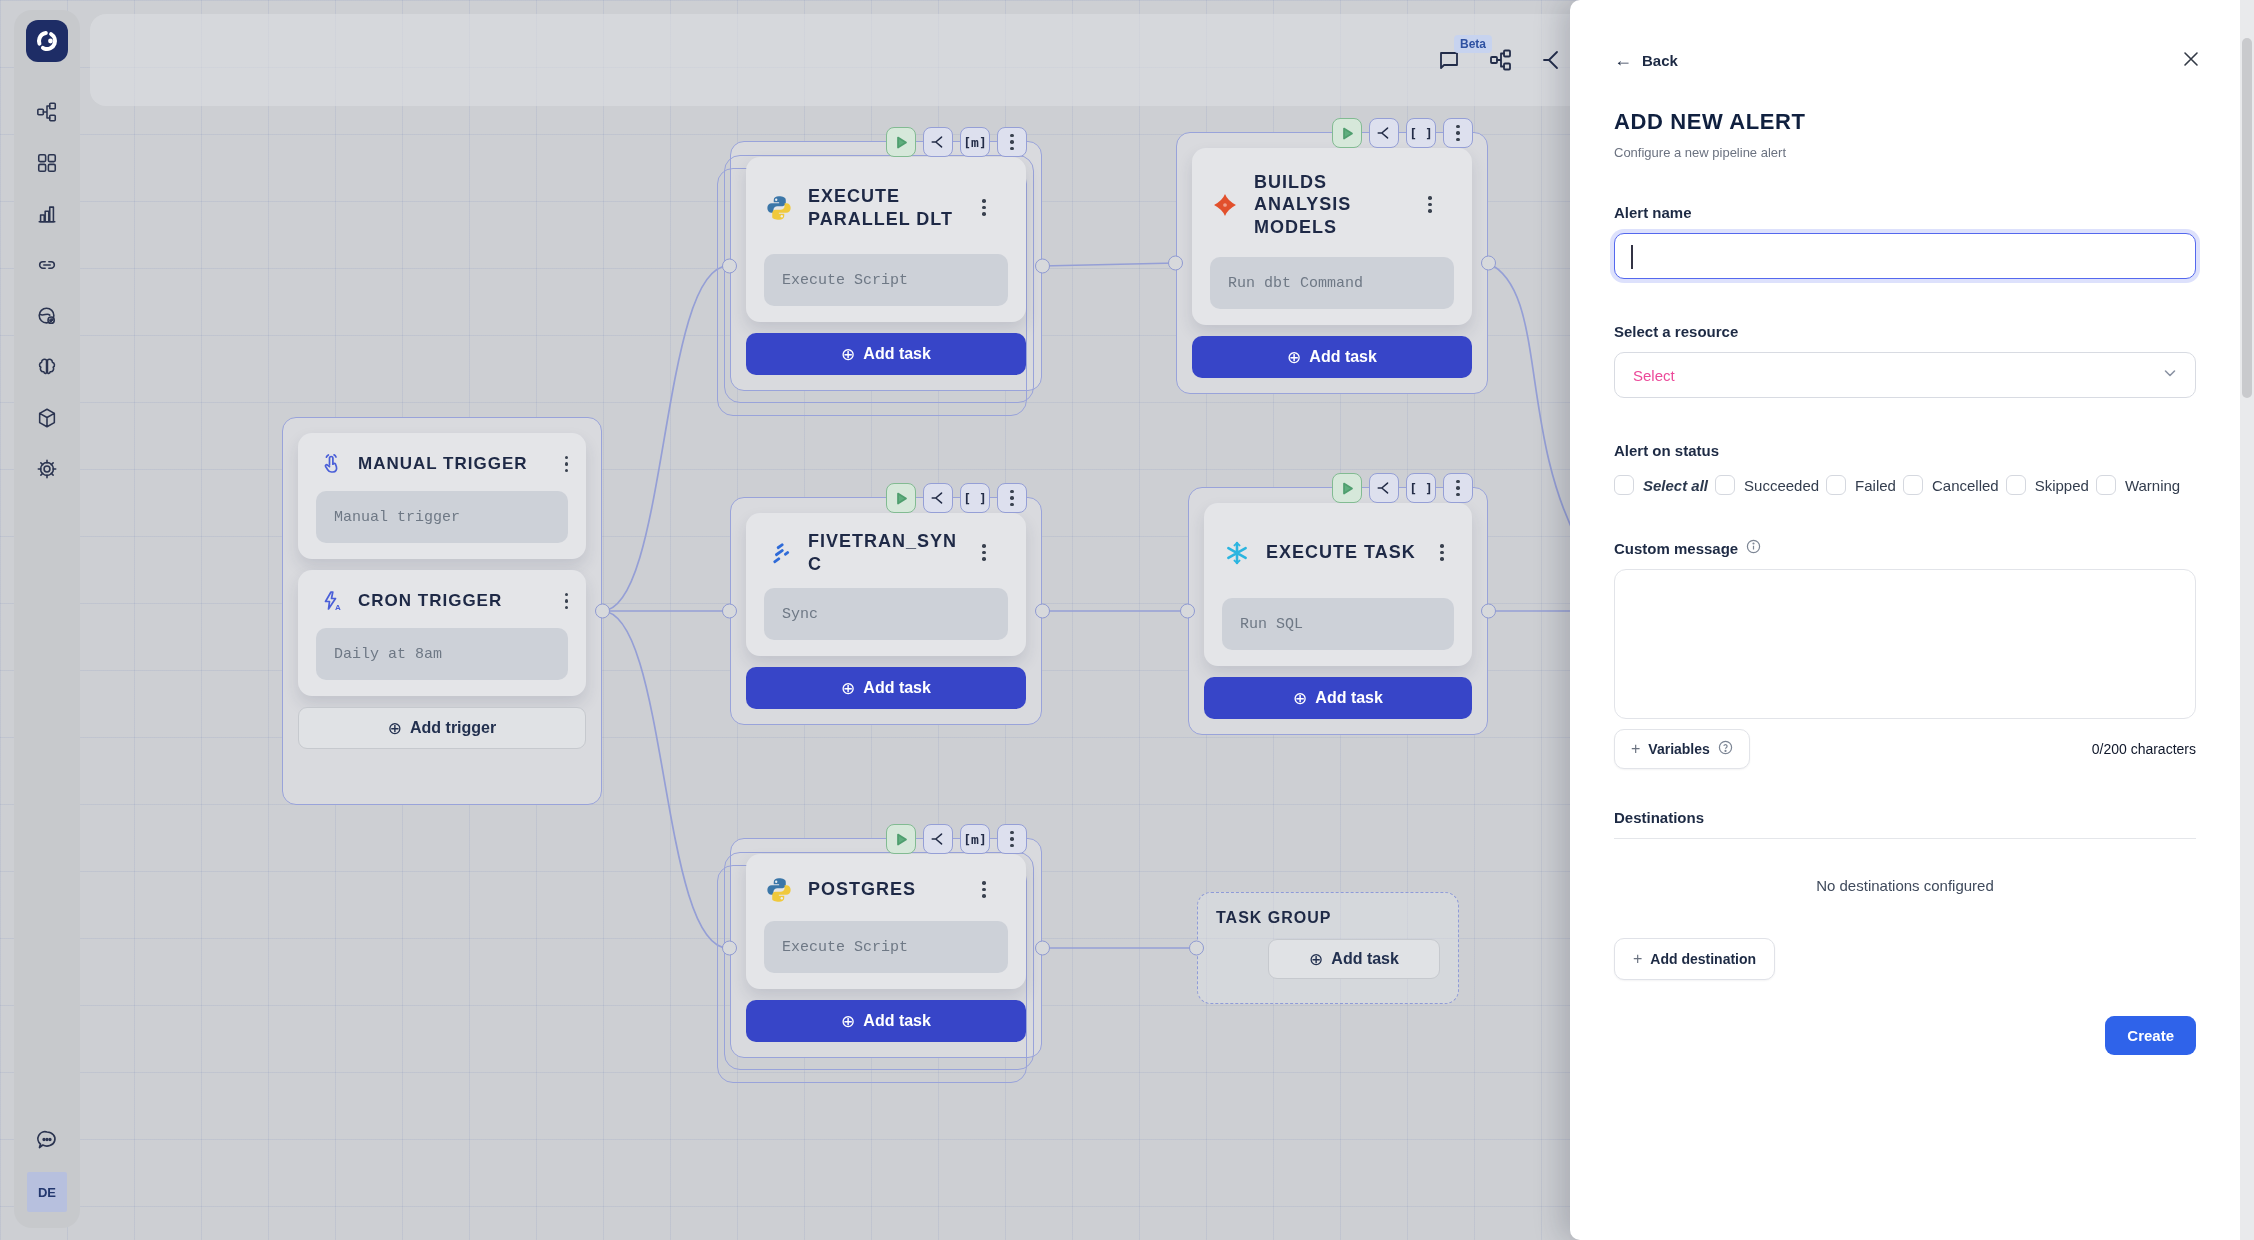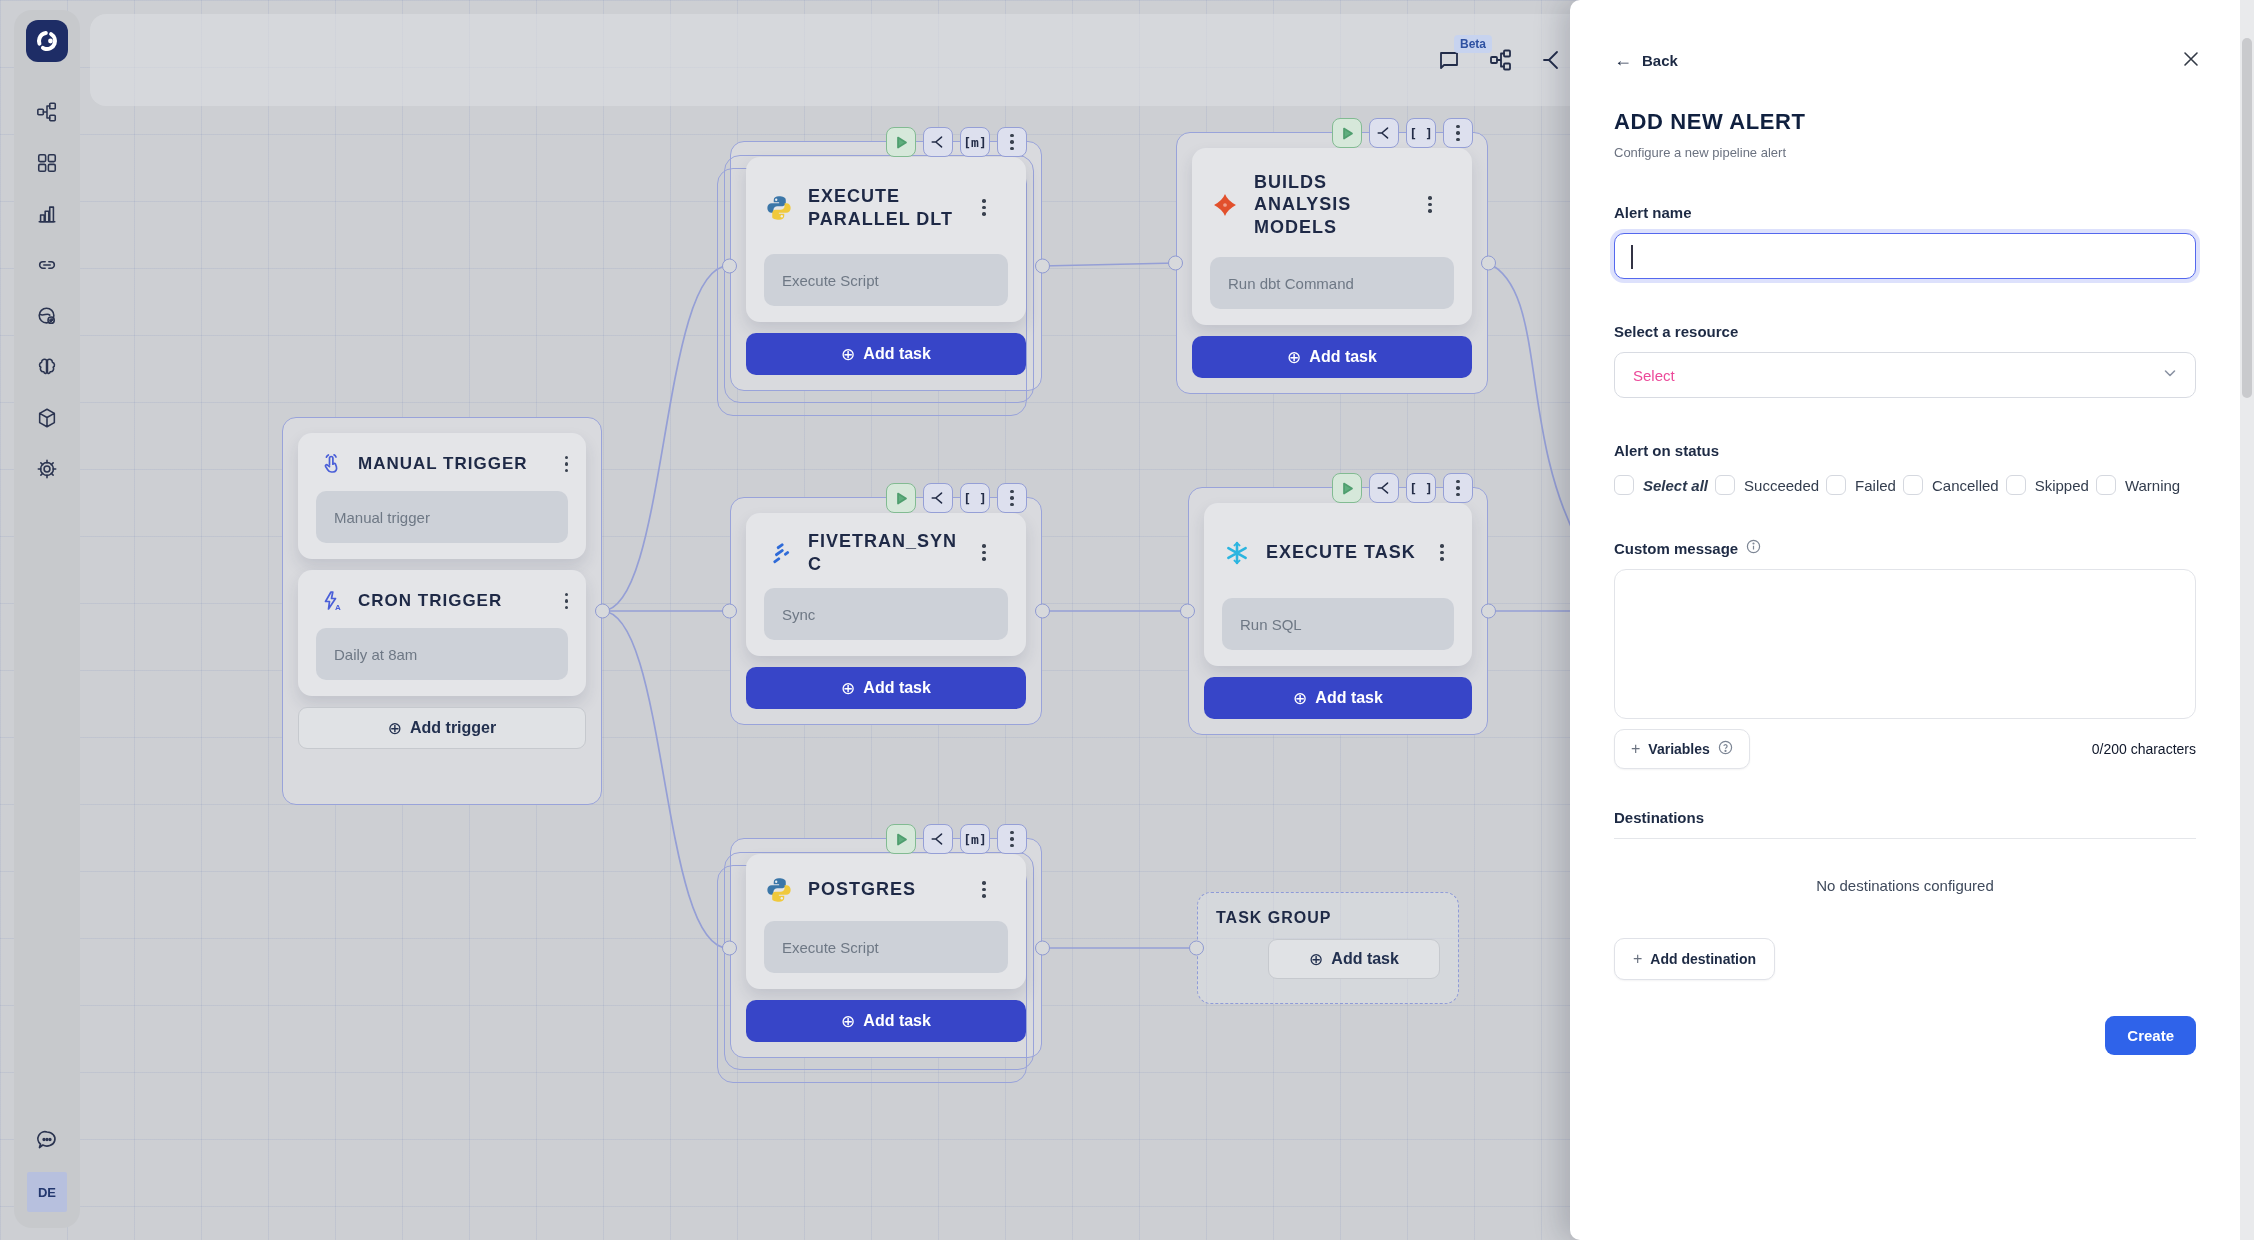--- a/index.html
+++ b/index.html
@@ -57,21 +57,21 @@
   .kebab { display:inline-flex; flex-direction:column; gap:3px; align-items:center; cursor:pointer; }
   .kebab i { width:3.5px; height:3.5px; border-radius:50%; background:#39414f; }
 
   .card { flex:1; background:#e4e5e8; border-radius:14px; box-shadow:0 8px 16px rgba(40,50,80,0.13);
     padding:16px 18px; display:flex; flex-direction:column; }
   .card-head { display:flex; align-items:center; gap:14px; flex:1; }
   .svc { width:30px; height:30px; flex:0 0 auto; display:flex; align-items:center; justify-content:center; }
   .node-title { flex:1; max-width:160px; font-size:18px; font-weight:bold; letter-spacing:1px;
     color:#1e2946; line-height:1.25; overflow-wrap:break-word; }
   .sub-box { background:#cdd1d8; border-radius:10px; height:52px; display:flex; align-items:center;
-    padding:12px 18px; font-family:Liberation Sans, sans-serif; font-size:15px; color:#6e7885; margin-top:12px; }
+    padding:12px 18px; font-family:Liberation Mono, monospace; font-size:15px; color:#6e7885; margin-top:12px; }
   .add-task { height:42px; border:none; border-radius:10px; background:#3745c8; color:#fff;
     font-size:16px; font-weight:bold; font-family:inherit; display:flex; align-items:center;
     justify-content:center; gap:8px; cursor:pointer; }
   .oplus { font-size:17px; font-weight:normal; }
   .light-btn { height:42px; border-radius:9px; background:#e0e2e5; border:1px solid #c6c9ce;
     color:#22304f; font-size:16px; font-weight:bold; font-family:inherit; display:flex;
     align-items:center; justify-content:center; gap:8px; cursor:pointer; }
 
   .port { position:absolute; width:15px; height:15px; border-radius:50%; background:#d7d9dc;
     border:1.8px solid #8f9ad2; cursor:crosshair; }

